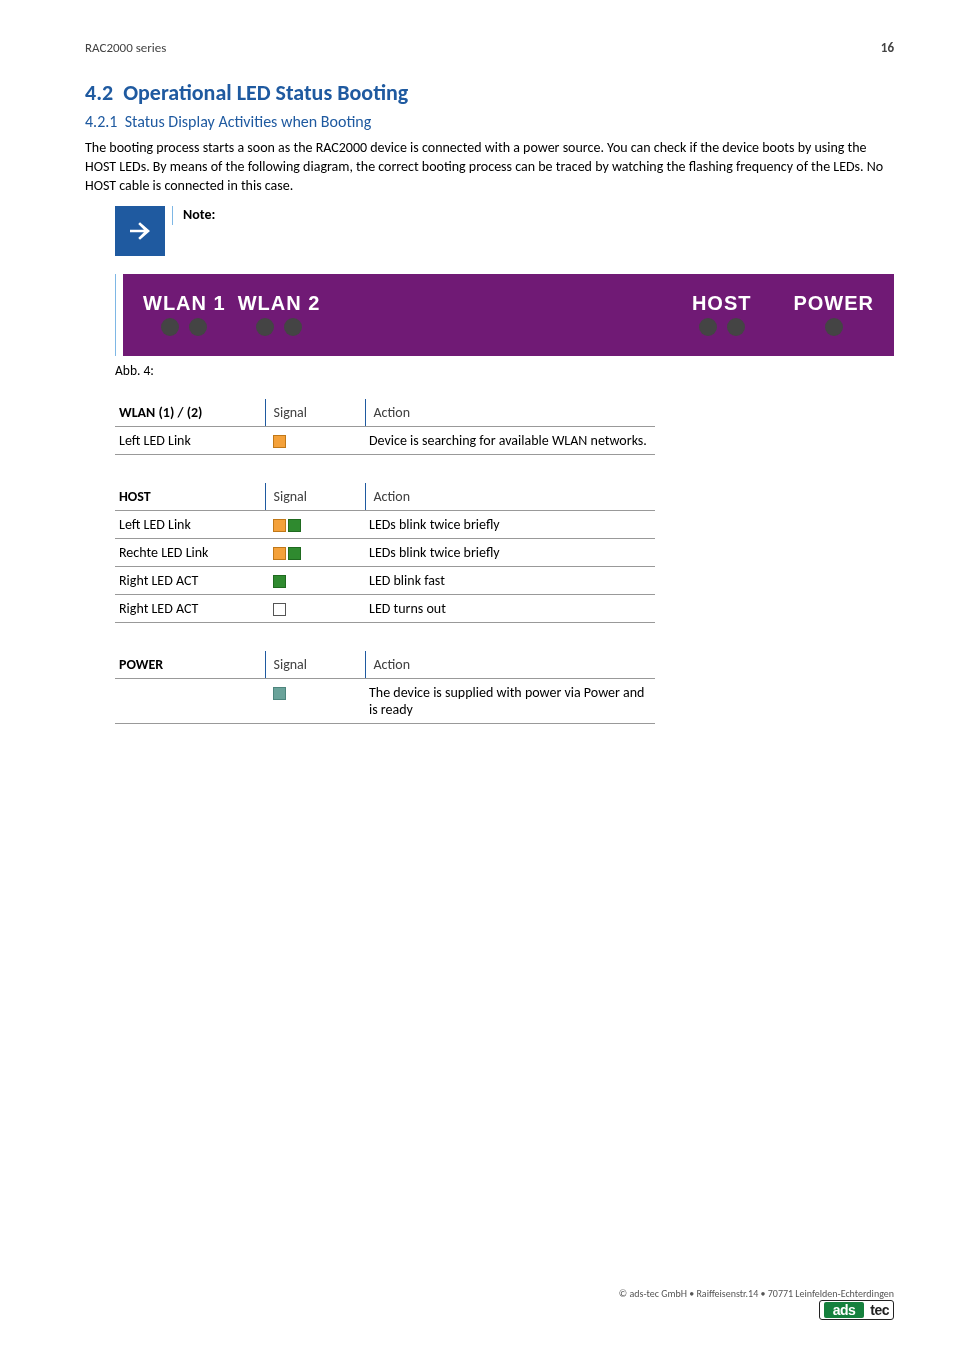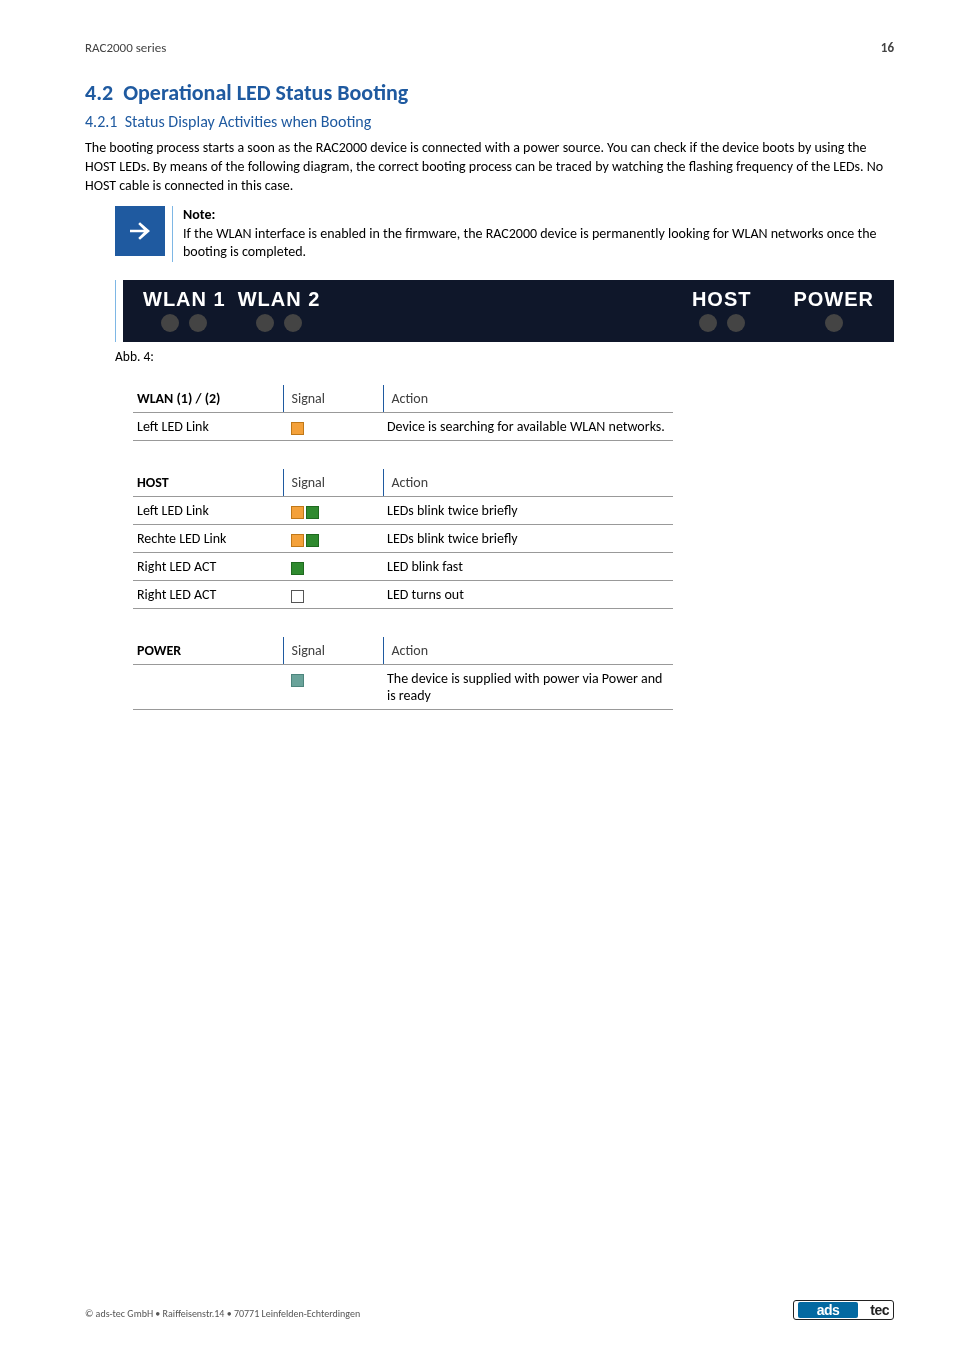--- a/index.html
+++ b/index.html
@@ -59,45 +59,45 @@
     font-size: 14px;
     line-height: 1.35;
   }
   .note-text .note-title { font-weight: bold; }
   .led-strip-wrap {
     border-left: 1px solid #7eb7e5;
     margin-left: 30px;
     padding-left: 7px;
   }
   .led-strip {
-    background: #0f172a;
+    background: #701a75;
     display: flex;
     align-items: center;
     padding: 10px 20px 12px 20px;
     gap: 12px;
-    height: 62px;
+    height: 82px;
   }
   .led-group {
     display: flex;
     flex-direction: column;
     align-items: center;
     gap: 3px;
   }
   .led-label {
     font-weight: bold;
     font-size: 20px;
     color: #fff;
     letter-spacing: 1px;
     font-family: Arial, sans-serif;
   }
   .led-dots { display: flex; gap: 10px; }
   .led-dot { width: 18px; height: 18px; border-radius: 50%; background: #444; }
   .spacer-flex { flex: 1; }
   .abb-caption { font-size: 13.5px; margin: 6px 0 20px 30px; }
-  .content-indent { margin-left: 48px; }
+  .content-indent { margin-left: 30px; }
   table.info {
     border-collapse: collapse;
     width: 540px;
     font-size: 14px;
     margin-bottom: 28px;
   }
   table.info th, table.info td {
     text-align: left;
     padding: 5px 8px 5px 4px;
     vertical-align: top;
@@ -127,38 +127,39 @@
   .footer {
     position: absolute;
     bottom: 30px;
     left: 85px;
     right: 60px;
     display: flex;
     justify-content: space-between;
     align-items: flex-end;
     font-size: 10px;
     color: #555;
+    flex-direction: column;
   }
   .logo-box {
     border: 1.5px solid #222;
     border-radius: 3px;
     padding: 1px 4px 1px 4px;
     display: inline-flex;
     align-items: center;
     font-family: Arial, sans-serif;
     font-weight: bold;
   }
   .logo-ads {
-    background: #0369a1; color: #fff;
-    padding: 0 19px;
+    background: #15803d; color: #fff;
+    padding: 0 9px;
     border-radius: 2px;
     font-size: 14px;
     letter-spacing: -0.5px;
   }
-  .logo-tec { color: #222; font-size: 14px; padding-left: 12px; letter-spacing: -0.5px;}
+  .logo-tec { color: #222; font-size: 14px; padding-left: 6px; letter-spacing: -0.5px;}
 </style>
 </head>
 <body>
 
 <div class="header-row">
   <span>RAC2000 series</span>
   <span class="page-num">16</span>
 </div>
 
 <h2 class="section">
@@ -174,21 +175,20 @@
 <p class="body">The booting process starts a soon as the RAC2000 device is connected with a power source. You can check if the device boots by using the HOST LEDs. By means of the following diagram, the correct booting process can be traced by watching the flashing frequency of the LEDs. No HOST cable is connected in this case.</p>
 
 <div class="note-wrap">
   <div class="note-arrow">
     <svg viewBox="0 0 24 24">
         <path d="M4 11h11.17l-4.58-4.59L12 5l8 7-8 7-1.41-1.41L15.17 13H4z"></path>
       </svg>
   </div>
   <div class="note-text">
     <div class="note-title">Note:</div>
-    <div>If the WLAN interface is enabled in the firmware, the RAC2000 device is permanently looking for WLAN networks once the booting is completed.</div>
   </div>
 </div>
 
 <div class="led-strip-wrap">
 <div class="led-strip">
   <div class="led-group">
     <div class="led-label">WLAN 1</div>
     <div class="led-dots">
           <span class="led-dot"></span>
           <span class="led-dot"></span>

